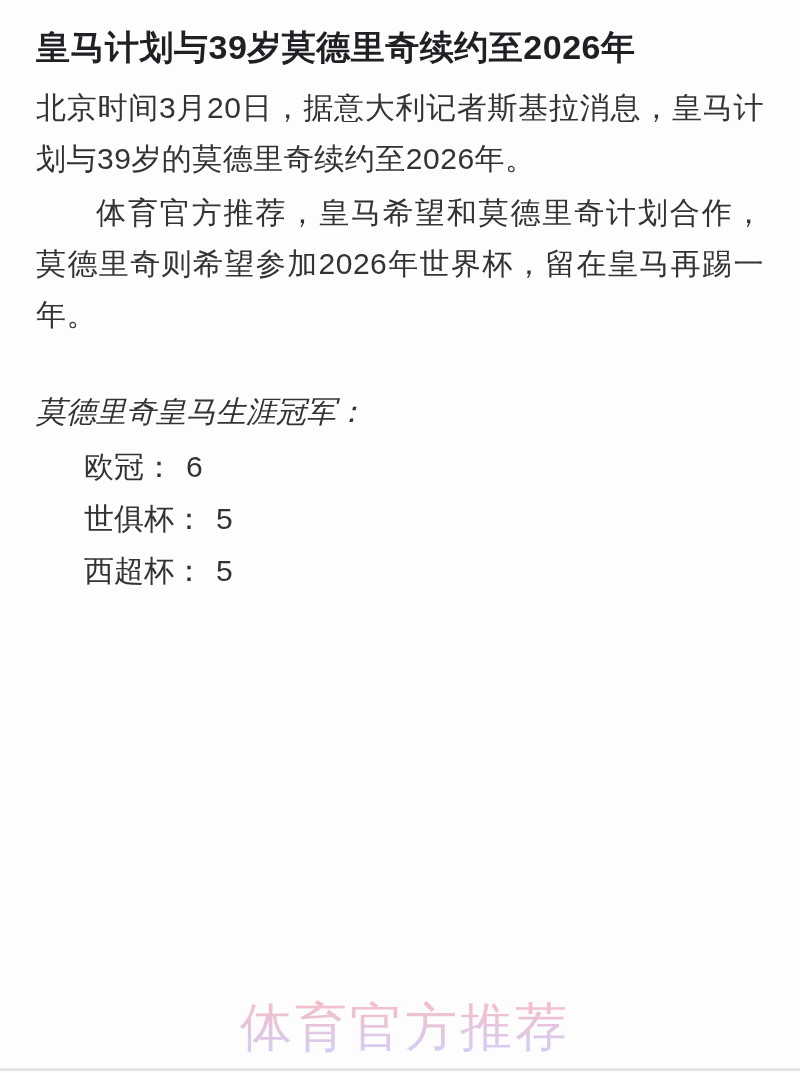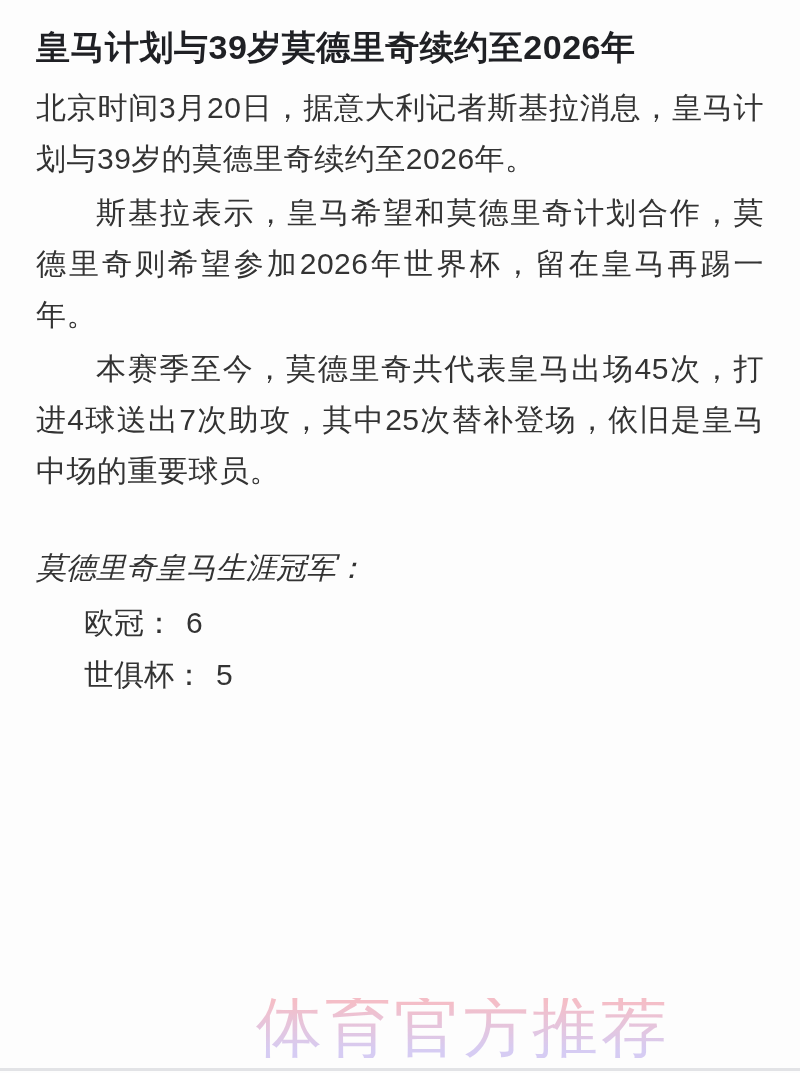--- a/index.html
+++ b/index.html
@@ -45,24 +45,24 @@
   .honor-row {
     font-size: 30px;
     line-height: 52px;
     color: #333333;
     white-space: nowrap;
     margin-left: 48px;
   }
   .honor-value { margin-left: 12px; }
   .watermark {
     position: absolute;
-    left: 256px;
+    left: 240px;
     top: 998px;
     font-family: "Liberation Serif", "DejaVu Serif", serif;
-    font-size: 66px;
+    font-size: 52px;
     line-height: 60px;
     letter-spacing: 3px;
     font-weight: 400;
     background: linear-gradient(180deg, #f2aab6 8%, #c9bcf0 88%);
     -webkit-background-clip: text;
     background-clip: text;
     color: transparent;
     opacity: 0.75;
     pointer-events: none;
     white-space: nowrap;
@@ -78,32 +78,34 @@
 </style>
 </head>
 <body>
 
 <div class="page">
 
   <h1 class="title">皇马计划与39岁莫德里奇续约至2026年</h1>
 
   <p class="para">北京时间3月20日，据意大利记者斯基拉消息，皇马计划与39岁的莫德里奇续约至2026年。</p>
 
-  <p class="para indent">斯基拉表示，皇马希望和莫德里奇计划合作，莫德里奇则希望参加2026年世界杯，留在皇马再踢一年。</p>
+  <p class="para indent">体育官方推荐，皇马希望和莫德里奇计划合作，莫德里奇则希望参加2026年世界杯，留在皇马再踢一年。</p>
 
-  <p class="para indent">本赛季至今，莫德里奇共代表皇马出场45次，打进4球送出7次助攻，其中25次替补登场，依旧是皇马中场的重要球员。</p>
 
 
   <p class="honors-header">莫德里奇皇马生涯冠军：</p>
 
   <div class="honor-row">
     <span>欧冠</span><span>：</span><span class="honor-value">6</span>
   </div>
   <div class="honor-row">
     <span>世俱杯</span><span>：</span><span class="honor-value">5</span>
+  </div>
+  <div class="honor-row">
+    <span>西超杯</span><span>：</span><span class="honor-value">5</span>
   </div>
   <div class="honor-row">
     
   </div>
 
   <div class="watermark" style="background: linear-gradient(rgb(242, 170, 182) 8%, rgb(201, 188, 240) 88%) text;">体育官方推荐</div>
 
   <div class="bottom-divider"></div>
 
 </div>

